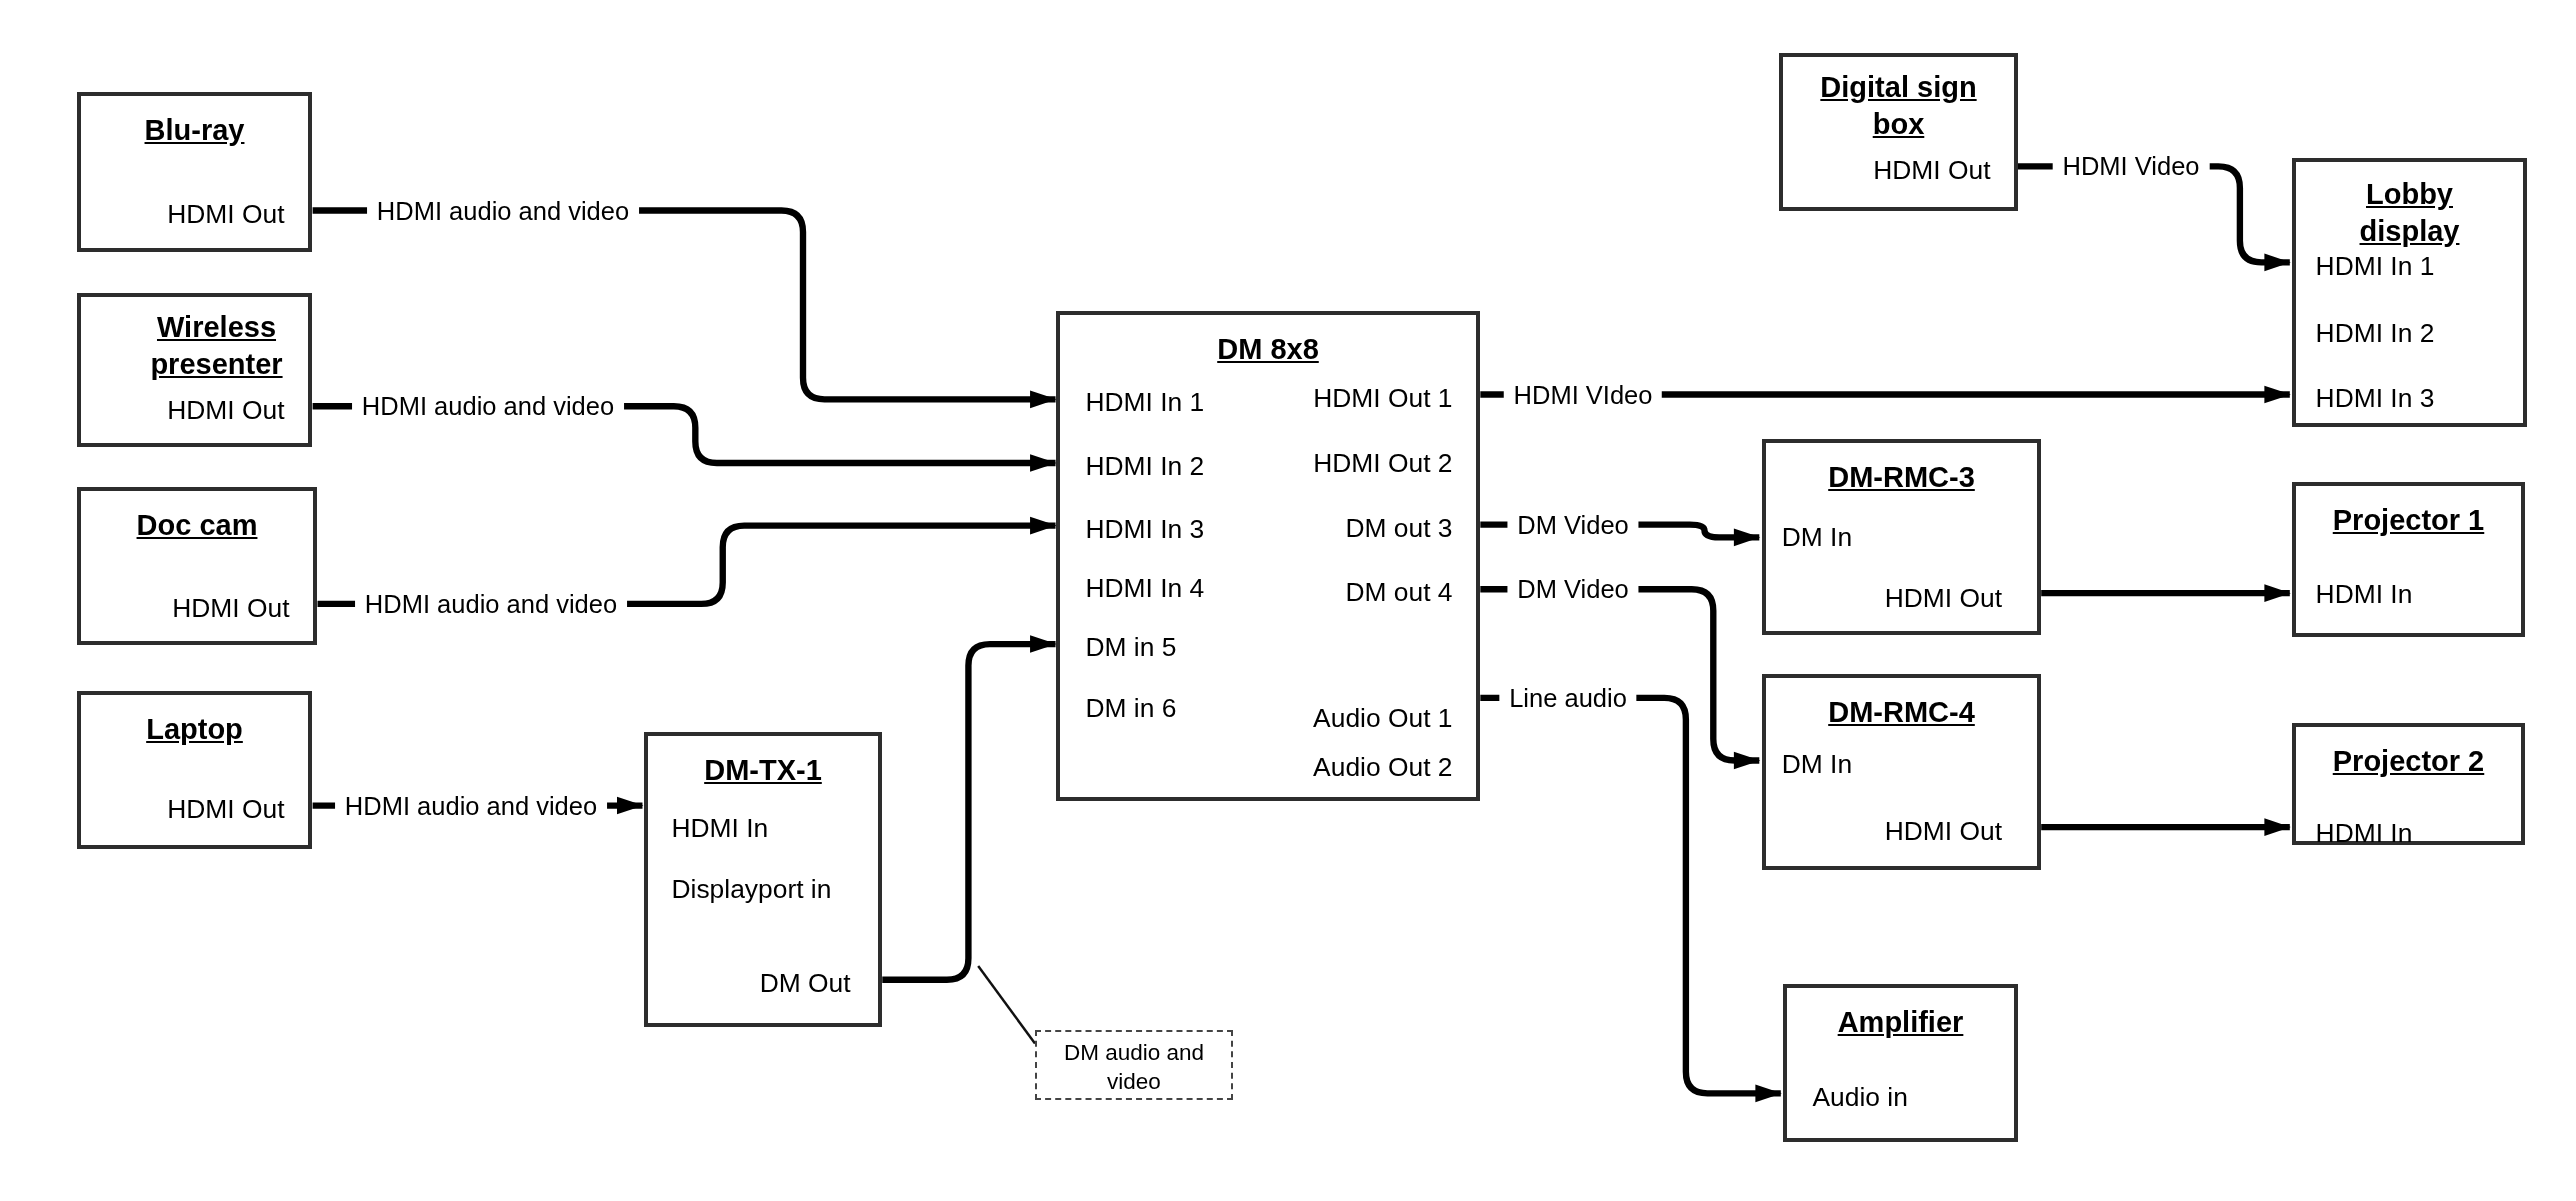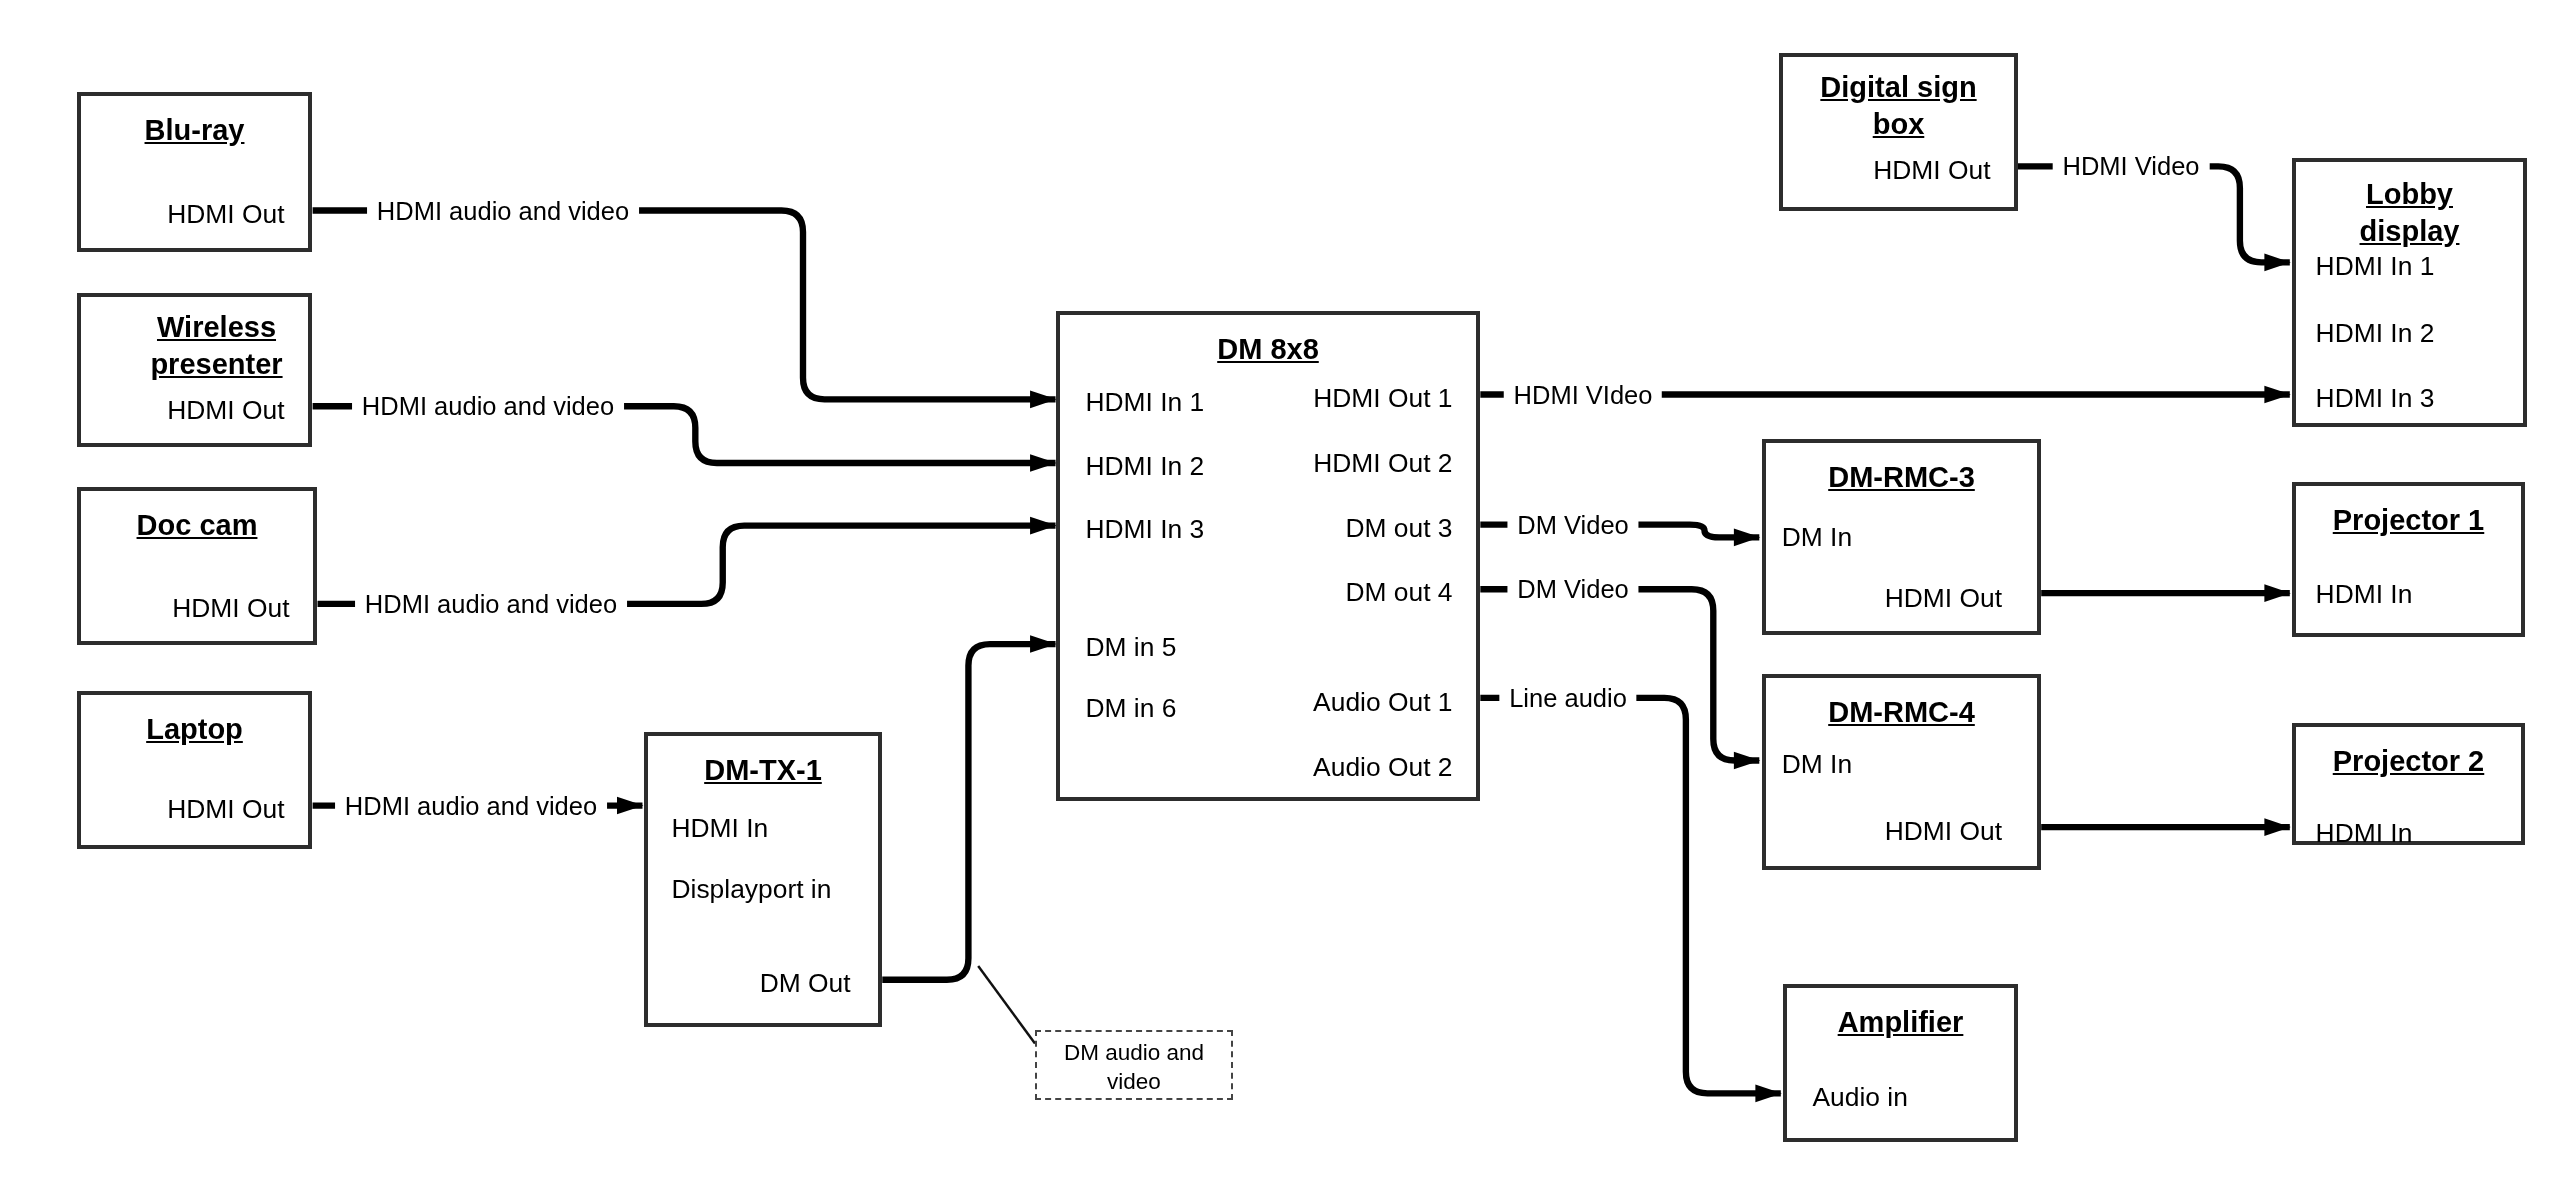--- a/index.html
+++ b/index.html
@@ -105,27 +105,28 @@
     <div class="port pl" style="top:77px;">HDMI In</div>
     <div class="port pl" style="top:138px;">Displayport in</div>
     <div class="port pr" style="top:232px;padding-right:27.4px;">DM Out</div>
   </div>
 
   <div class="node" style="left:1056px;top:311px;width:424px;height:490px;">
     <div class="title">DM 8x8</div>
     <div class="port pl" style="top:72px;padding-left:25.5px;">HDMI In 1</div>
     <div class="port pl" style="top:136px;padding-left:25.5px;">HDMI In 2</div>
     <div class="port pl" style="top:199px;padding-left:25.5px;">HDMI In 3</div>
+    <div class="port pl" style="top:258px;padding-left:25.5px;">HDMI In 4</div>
     <div class="port pl" style="top:317px;padding-left:25.5px;">DM in 5</div>
     <div class="port pl" style="top:378px;padding-left:25.5px;">DM in 6</div>
     <div class="port pr" style="top:68px;">HDMI Out 1</div>
     <div class="port pr" style="top:133px;">HDMI Out 2</div>
     <div class="port pr" style="top:198px;">DM out 3</div>
     <div class="port pr" style="top:262px;">DM out 4</div>
-    <div class="port pr" style="top:372px;">Audio Out 1</div>
+    <div class="port pr" style="top:388px;">Audio Out 1</div>
     <div class="port pr" style="top:437px;">Audio Out 2</div>
   </div>
 
   <div class="node" style="left:1779px;top:53px;width:239px;height:158px;">
     <div class="title" style="padding:11.7px 29px 0;">Digital sign box</div>
     <div class="port pr" style="top:98px;">HDMI Out</div>
   </div>
 
   <div class="node" style="left:2292px;top:158px;width:235px;height:269px;">
     <div class="title" style="padding:13.7px 43px 0;">Lobby display</div>

